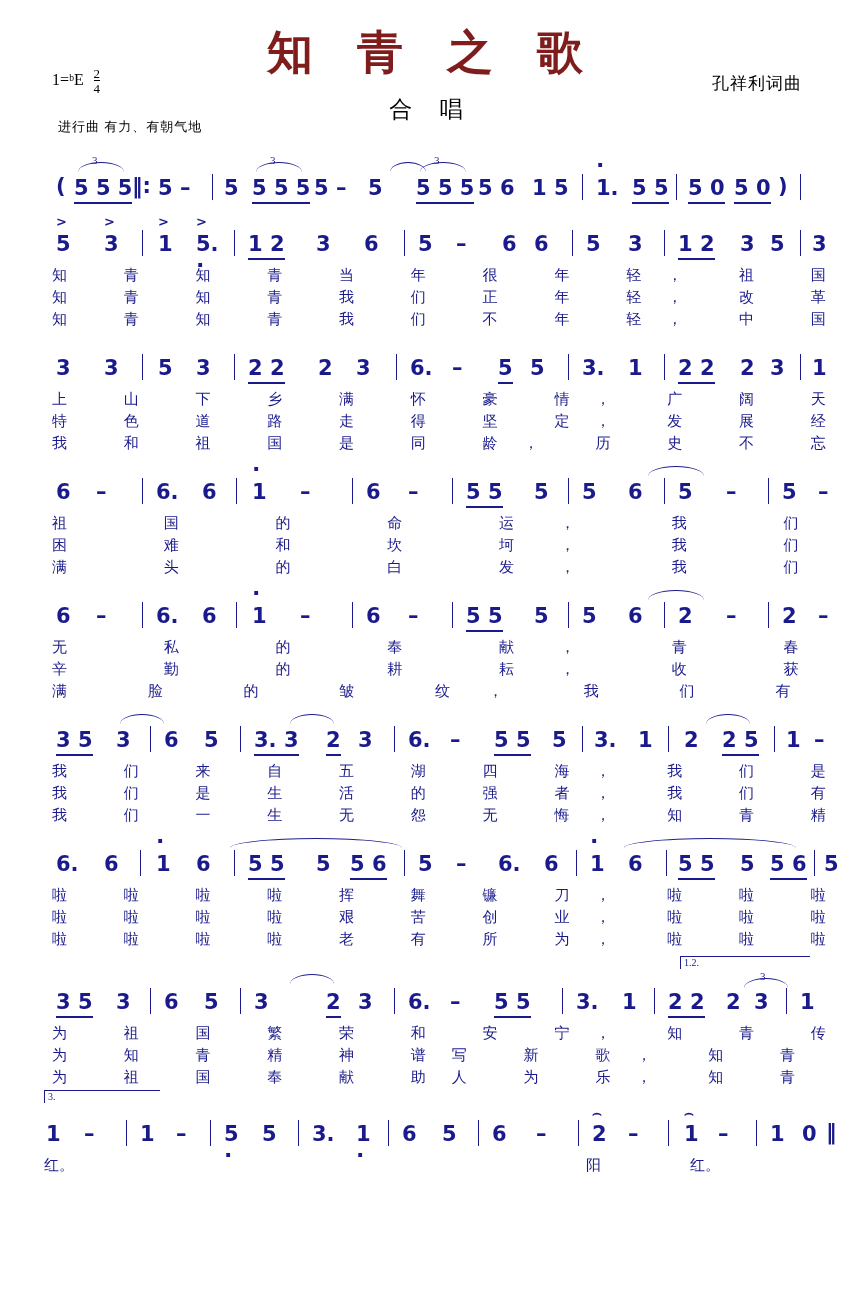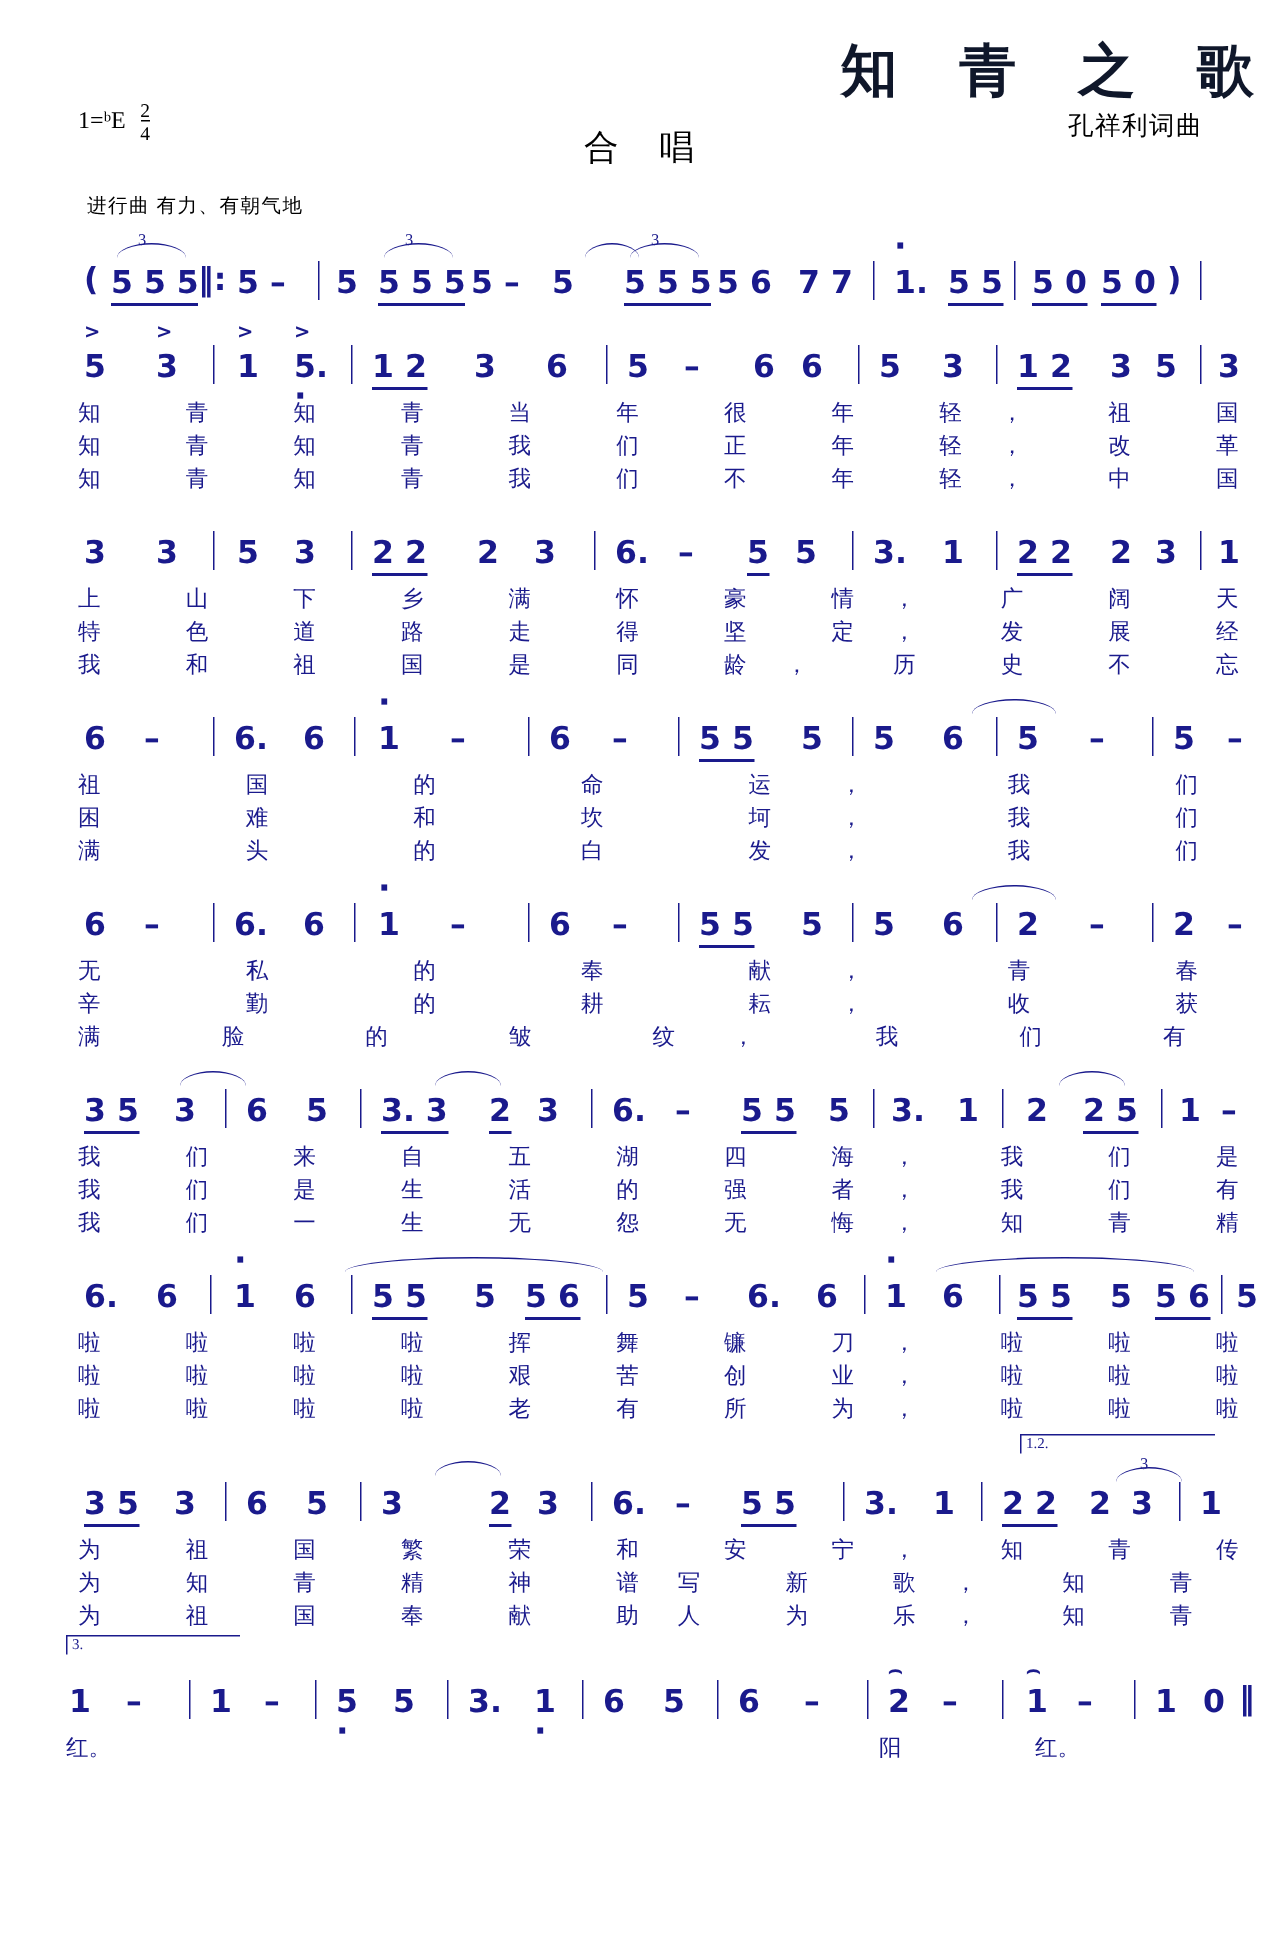--- a/index.html
+++ b/index.html
@@ -15,26 +15,26 @@
     position: relative;
     overflow: hidden;
   }
   .page {
     position: absolute;
     inset: 0;
     padding: 0;
   }
   
   .title {
-    text-align: right;
+    text-align: center;
     font-family: "DejaVu Serif", serif;
     font-weight: bold;
-    font-size: 38px;
+    font-size: 46px;
     letter-spacing: 14px;
-    color: #0f172a;
+    color: #7f1d1d;
     margin-top: 22px;
     margin-left: 14px;
   }
   .subtitle {
     text-align: center;
     font-size: 23px;
     letter-spacing: 10px;
     color: #000000;
     margin-top: 10px;
     margin-left: 12px;
@@ -67,21 +67,21 @@
     position: absolute;
     right: 48px;
     top: 72px;
     font-size: 17px;
     color: #000;
     letter-spacing: 1px;
   }
   .tempo {
     position: absolute;
     left: 58px;
-    top: 128px;
+    top: 118px;
     font-size: 13px;
     color: #000;
     letter-spacing: 1px;
   }
   
   .systems {
     position: absolute;
     left: 0;
     top: 150px;
     width: 850px;
@@ -209,21 +209,21 @@
       <span class="abs note-abs" style="left:74px; top:26px; border-bottom:2px solid #1a1a8c; padding-bottom:2px;">5 5 5</span>
       <span class="abs note-abs" style="left:132px; top:24px;">‖:</span>
       <span class="abs note-abs" style="left:158px; top:26px;">5 –</span>
       <span class="barline" style="left:212px; top:24px;"></span>
       <span class="abs note-abs" style="left:224px; top:26px;">5</span>
       <span class="abs note-abs" style="left:252px; top:26px; border-bottom:2px solid #1a1a8c; padding-bottom:2px;">5 5 5</span>
       <span class="abs note-abs" style="left:314px; top:26px;">5 –</span>
       <span class="abs note-abs" style="left:368px; top:26px;">5</span>
       <span class="abs note-abs" style="left:416px; top:26px; border-bottom:2px solid #1a1a8c; padding-bottom:2px;">5 5 5</span>
       <span class="abs note-abs" style="left:478px; top:26px;">5 6</span>
-      <span class="abs note-abs" style="left:532px; top:26px;">7 7</span>
+      <span class="abs note-abs" style="left:532px; top:26px;">1 5</span>
       <span class="barline" style="left:582px; top:24px;"></span>
       <span class="abs note-abs dotup" style="left:596px; top:26px;">1.</span>
       <span class="abs note-abs" style="left:632px; top:26px; border-bottom:2px solid #1a1a8c; padding-bottom:2px;">5 5</span>
       <span class="barline" style="left:676px; top:24px;"></span>
       <span class="abs note-abs" style="left:688px; top:26px; border-bottom:2px solid #1a1a8c; padding-bottom:2px;">5 0</span>
       <span class="abs note-abs" style="left:734px; top:26px; border-bottom:2px solid #1a1a8c; padding-bottom:2px;">5 0</span>
       <span class="abs note-abs paren" style="left:778px; top:24px;">)</span>
       <span class="barline" style="left:800px; top:24px;"></span>
     </div>
 

